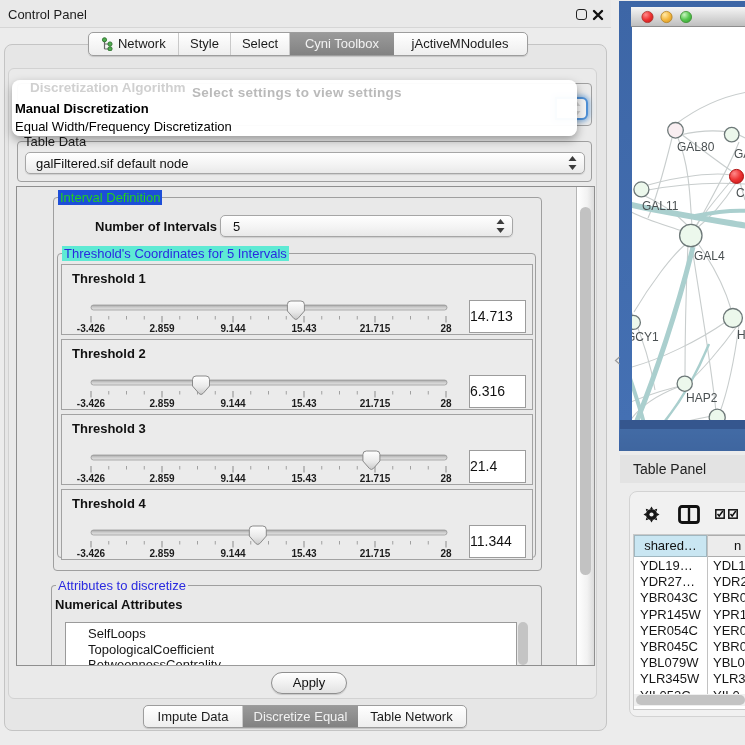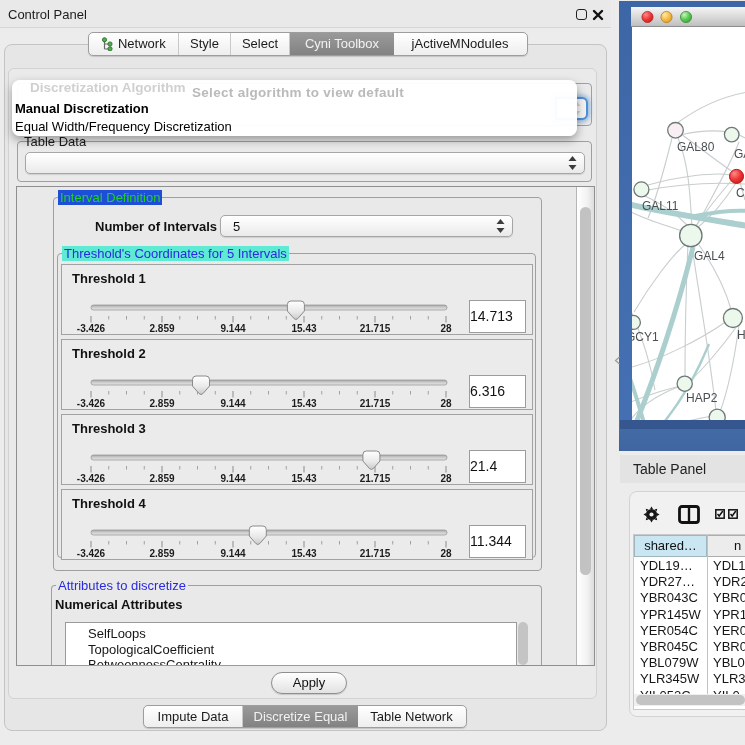--- a/index.html
+++ b/index.html
@@ -42,20 +42,21 @@
 </div>
 <div class="grpbox" style="left:17px;top:83px;width:575px;height:43px;"></div>
 <div class="abs" style="left:555px;top:97px;width:33px;height:23px;border-radius:0 6px 6px 0;background:#f3f3f3;border:2px solid #4f8fd4;box-shadow:0 0 4px 2px rgba(79,143,212,0.55);"></div>
 <svg class="abs" style="left:572px;top:101px;" width="9" height="15" viewBox="0 0 9 15">
     <path d="M4.5 0 L8.5 5 L0.5 5 Z" fill="#cfcfcf"></path>
     <path d="M4.5 15 L8.5 10 L0.5 10 Z" fill="#cfcfcf"></path>
   </svg>
 <div class="grpbox" style="left:17px;top:141px;width:575px;height:41px;"></div>
 <div class="grptitle" style="left:22px;top:134px;color:#1a1a1a;">Table Data</div>
 <div class="combo" style="left:25px;top:152px;width:560px;height:22px;">
+<span class="ctext">galFiltered.sif default node</span>
 <svg class="stepper" viewBox="0 0 9 14">
       <path d="M4.5 0 L8.5 5 L0.5 5 Z" fill="#3c3c3c"></path>
       <path d="M4.5 14 L8.5 9 L0.5 9 Z" fill="#3c3c3c"></path>
     </svg>
 </div>
 <div class="abs" style="left:16px;top:186px;width:579px;height:480px;background:#e9e9e9;border:1px solid #8f8f8f;"></div>
 <div class="abs" style="left:576px;top:187px;width:18px;height:478px;background:linear-gradient(90deg,#ffffff,#f2f2f2 60%,#dcdcdc);border-left:1px solid #b5b5b5;"></div>
 <div class="abs" style="left:580px;top:207px;width:11px;height:368px;background:#c2c2c2;border-radius:6px;"></div>
 <div class="grpbox" style="left:53px;top:197px;width:489px;height:374px;"></div>
 <div class="grptitle" style="left:58px;top:190px;color:#22d020;background:#1d4ed8;">Interval Definition</div>
@@ -267,21 +268,21 @@
 <div class="abs" style="left:65px;top:622px;width:452px;height:44px;border:1px solid #9a9a9a;background:#fff;overflow:hidden;">
 <div style="position:absolute;left:14px;top:3px;font-size:13px;color:#161616;line-height:15.5px;margin-left:8px;">SelfLoops<br>TopologicalCoefficient<br>BetweennessCentrality</div>
 </div>
 <div class="abs" style="left:518px;top:622px;width:10px;height:43px;background:#c4c4c4;border-radius:5px;"></div>
 <div class="abs" style="left:271px;top:672px;width:76px;height:22px;border:1px solid #8f8f8f;border-radius:11px;background:linear-gradient(#ffffff,#e2e2e2);font-size:13px;color:#111;text-align:center;line-height:20px;box-shadow:0 1px 1px rgba(0,0,0,0.15);">Apply</div>
 <div class="abs" style="left:143px;top:705px;width:324px;height:23px;border:1px solid #9d9d9d;border-radius:5px;background:linear-gradient(#ffffff,#eeeeee);overflow:hidden;white-space:nowrap;box-shadow:0 1px 1px rgba(0,0,0,0.15);">
 <span class="seg" style="width:99px;border-right:1px solid #c9c9c9;">Impute Data</span><span class="seg" style="width:115px;background:linear-gradient(#9a9a9a,#828282);color:#f2f2f2;">Discretize Equal</span><span class="seg" style="width:107px;">Table Network</span>
 </div>
 <div class="abs" style="left:12px;top:80px;width:565px;height:56px;background:rgba(255,255,255,0.97);border-radius:8px;box-shadow:0 4px 10px rgba(0,0,0,0.35);"></div>
 <div class="abs" style="left:30px;top:80px;font-size:13.5px;font-weight:bold;color:#d0d0d0;">Discretization Algorithm</div>
-<div class="abs" style="left:192px;top:85px;font-size:13.5px;font-weight:bold;color:#bababa;letter-spacing:0.3px;">Select algorithm to view default</div>
+<div class="abs" style="left:192px;top:85px;font-size:13.5px;font-weight:bold;color:#bababa;letter-spacing:0.3px;">Select settings to view settings</div>
 <div class="abs" style="left:15px;top:101px;font-size:13px;font-weight:bold;color:#000;">Manual Discretization</div>
 <div class="abs" style="left:15px;top:119px;font-size:13px;color:#000;">Equal Width/Frequency Discretization</div>
 <svg class="abs" style="left:619px;top:0px;" width="126" height="452" viewBox="619 0 126 452">
     <defs>
 <linearGradient id="tbg" x1="0" y1="0" x2="0" y2="1">
         <stop offset="0" stop-color="#f5f5f5"></stop>
         <stop offset="0.5" stop-color="#d9d9d9"></stop>
         <stop offset="1" stop-color="#bcbcbc"></stop>
       </linearGradient>
 <radialGradient id="redb" cx="0.35" cy="0.3" r="0.9">

